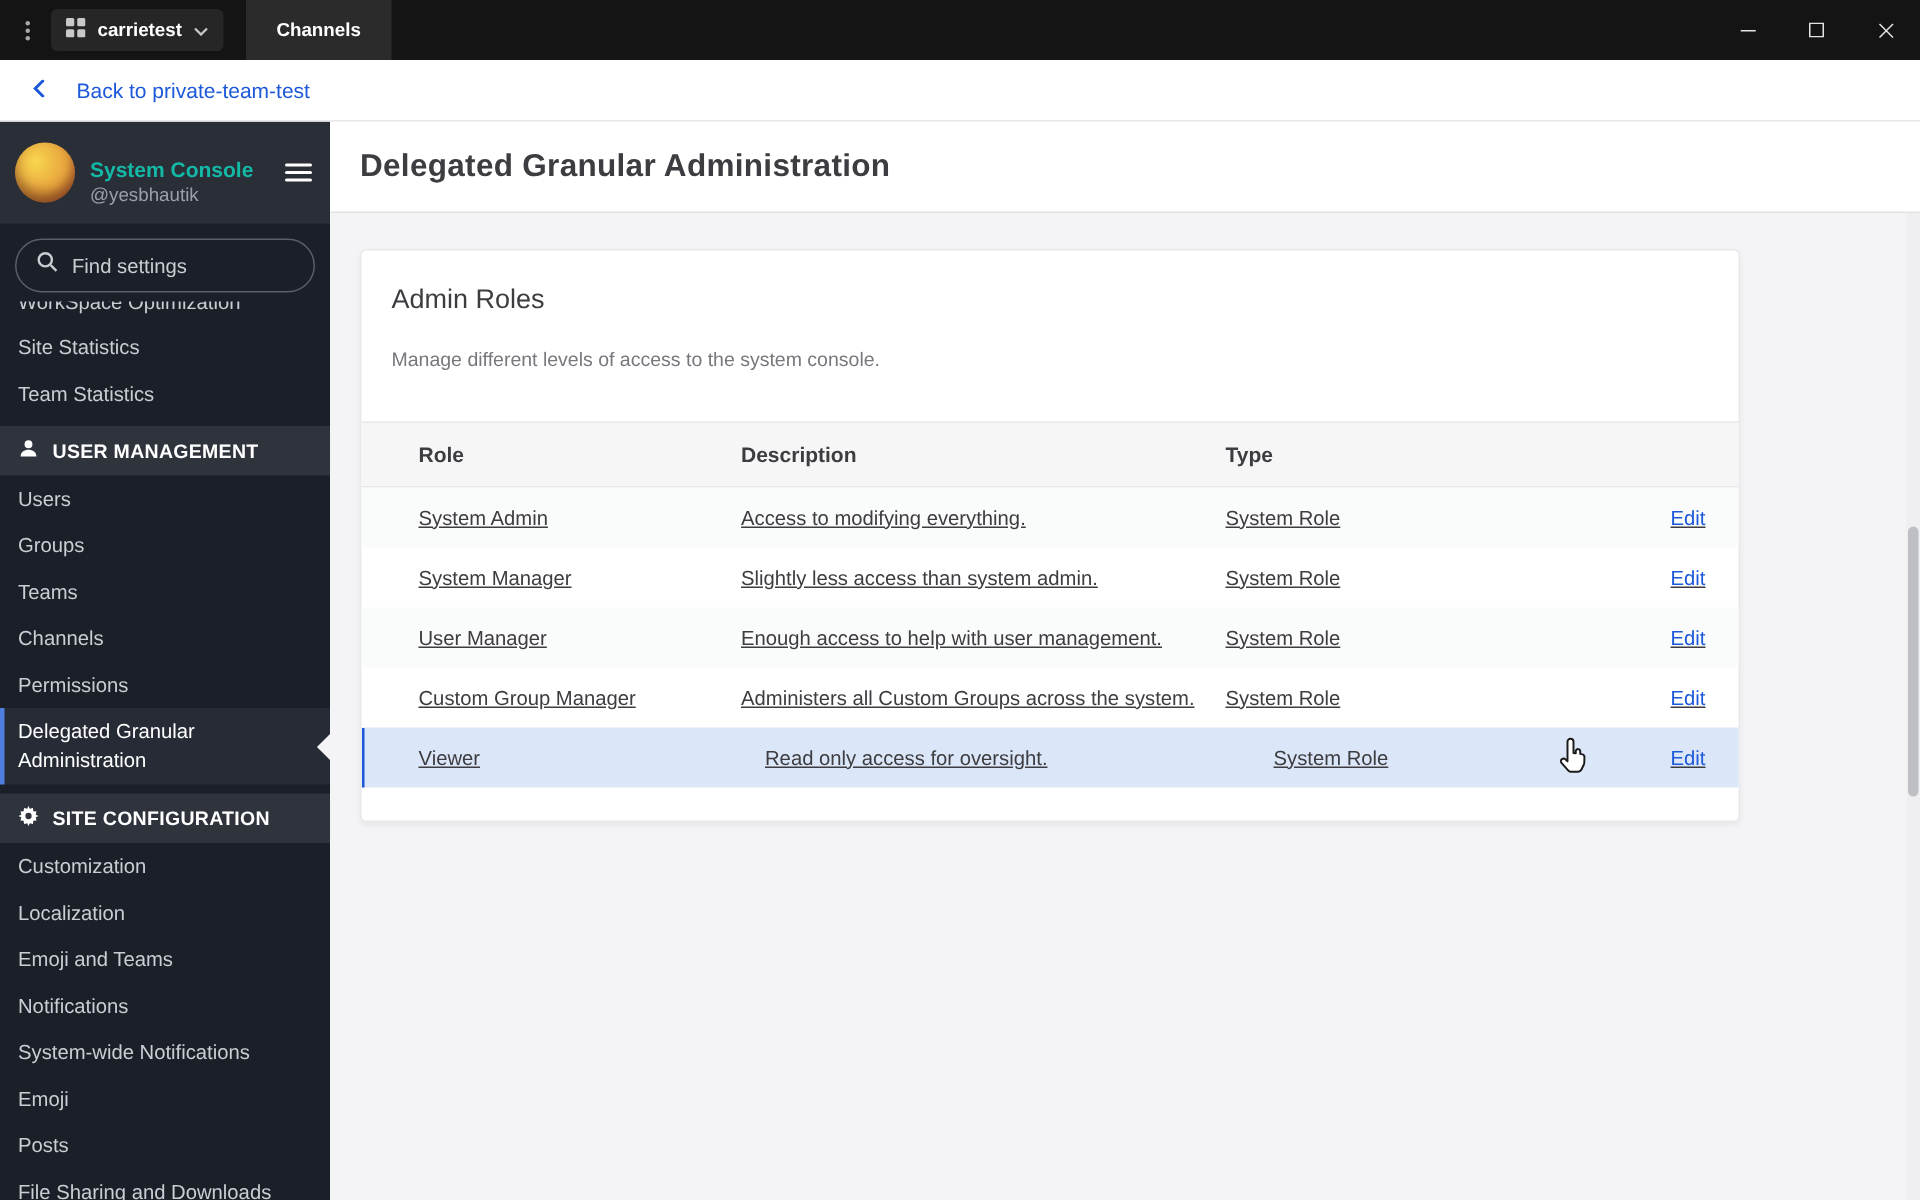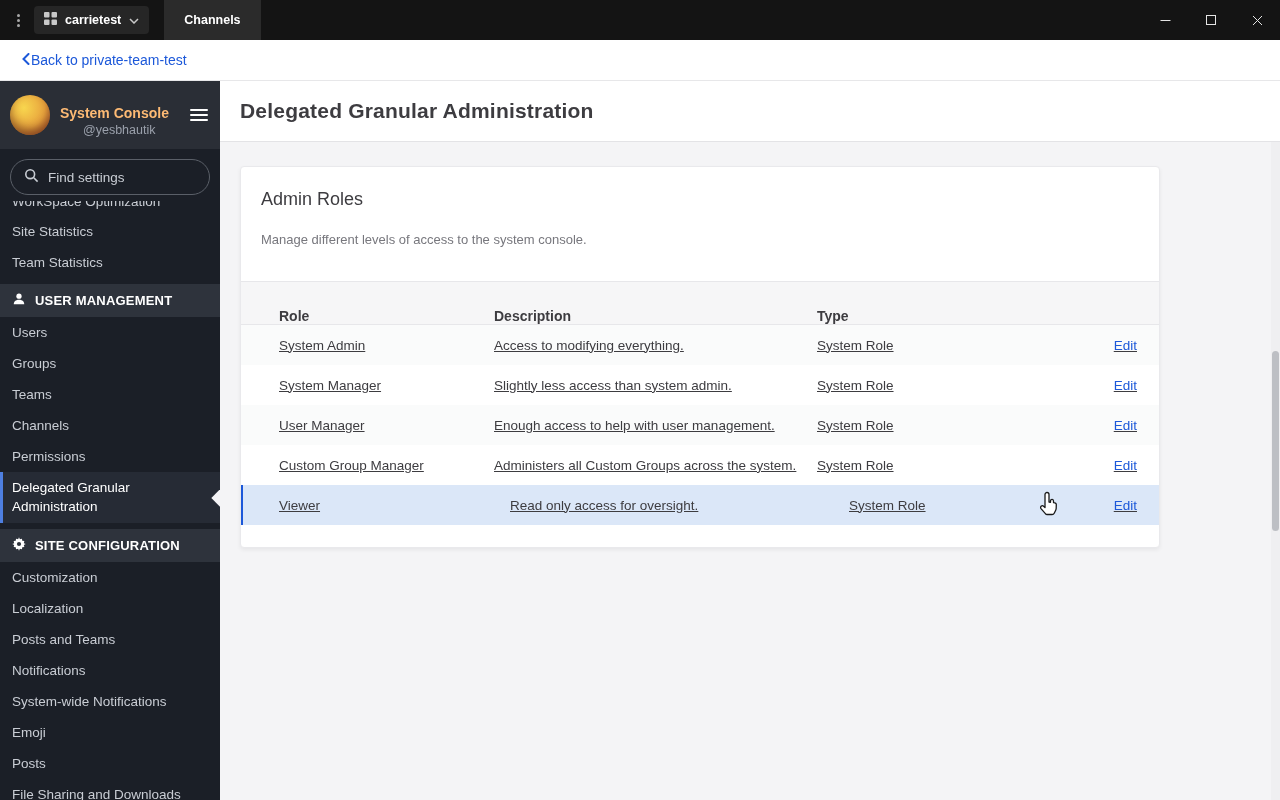--- a/index.html
+++ b/index.html
@@ -20,34 +20,34 @@
     color:#fff; font-size:12.5px; font-weight:700; cursor:pointer; }
   .tb-tab { height:40px; display:flex; align-items:center; padding:0 20px;
     background:#2b2b2b; color:#fff; font-size:12.5px; font-weight:700; cursor:pointer; }
   .tb-spacer { flex:1; }
   .wc { width:46px; height:40px; display:flex; align-items:center; justify-content:center; cursor:pointer; }
 
   
   .backbar { position:absolute; top:40px; left:0; right:0; height:41px;
     background:#fff; border-bottom:1px solid #e7e7e9; display:flex;
     align-items:center; gap:7px; padding-left:22px; z-index:9; }
-  .back-link { display:flex; align-items:center; gap:1px; color:#1c58d9;
+  .back-link { display:flex; align-items:center; gap:21px; color:#1c58d9;
     font-size:14px; cursor:pointer; }
 
   
   .sidebar { position:absolute; top:81px; bottom:0; left:0; width:220px;
     background:#1b1f27; color:#c9cdd4; overflow:hidden; z-index:5; }
   .sb-header { height:68px; background:#2a2e36; display:flex; align-items:center;
     padding:0 12px 0 10px; gap:10px; }
   .sb-avatar { width:40px; height:40px; border-radius:50%; flex:none;
     background:radial-gradient(circle at 35% 32%, #f8d64e 0%, #e8a33d 55%, #b8522c 100%);
     box-shadow:inset 0 -6px 8px rgba(60,20,10,.45); }
   .sb-titles { flex:1; line-height:1.3; overflow:hidden; }
-  .sb-title { color:#fdba74; font-size:14px; font-weight:700; white-space:nowrap;margin-top:12px; }
-  .sb-subtitle { color:#9aa0ab; font-size:12.5px; white-space:nowrap;margin-left:23px; }
+  .sb-title { color:#14b8a6; font-size:14px; font-weight:700; white-space:nowrap;margin-top:12px; }
+  .sb-subtitle { color:#9aa0ab; font-size:12.5px; white-space:nowrap; }
   .sb-burger { width:18px; display:flex; flex-direction:column; gap:3px; cursor:pointer; padding:4px 0; }
   .sb-burger span { height:2px; background:#fff; border-radius:1px; }
   .sb-search { padding:10px 10px 6px; }
   .sb-search-pill { height:36px; border:1px solid #5a5f68; border-radius:18px;
     display:flex; align-items:center; gap:9px; padding:0 13px; }
   .sb-search-input { background:transparent; border:none; outline:none; color:#fef9c3;
     font-size:13.5px; width:100%; font-family:inherit; }
   .sb-search-input::placeholder { color:#c9cdd4; opacity:1; }
   .sb-item { height:31px; line-height:31px; padding-left:12px; font-size:13.5px;
     color:#c9cdd4; cursor:pointer; white-space:nowrap; }
@@ -68,21 +68,21 @@
     display:flex; align-items:center; padding-left:20px; }
   .page-title { font-size:21px; font-weight:700; color:#3d3c40; letter-spacing:.2px; }
 
   .card { margin:24px 0 0 20px; width:920px; background:#fff;
     border:1px solid #e9e9ec; border-radius:4px;
     box-shadow:0 2px 4px rgba(0,0,0,.06); padding-bottom:22px; }
   .card-head { padding:22px 20px 34px; }
   .card-title { font-size:18px; color:#3d3c40; }
   .card-sub { margin-top:22px; font-size:13px; color:#77777d; }
 
-  .thead { display:flex; align-items:flex-end; height:44px; background:#f6f6f7;
+  .thead { display:flex; align-items:center; height:44px; background:#f6f6f7;
     border-top:1px solid #e7e7ea; border-bottom:1px solid #e7e7ea;
     font-size:14px; font-weight:700; color:#3d3c40; padding:0 22px 0 38px; }
   .trow { display:flex; align-items:center; height:40px; font-size:13.5px;
     color:#3d3c40; padding:0 22px 0 38px; cursor:pointer;text-decoration:underline; }
   .trow.shade { background:#fafbfb; }
   .trow.sel { background:#dbe7f8; box-shadow:inset 2px 0 0 #1c58d9;gap:16px; }
   .col-role { width:215px; }
   .col-desc { width:323px; }
   .col-type { flex:1; }
   .col-edit { width:40px; text-align:right; }
@@ -209,21 +209,21 @@
       <span>
         <svg viewBox="0 0 16 16" width="14" height="14">
             <path fill="#fff" d="M8 .3l1 2.2 2.4-.6.3 2.4 2.4.3-.6 2.4L15.7 8l-2.2 1 .6 2.4-2.4.3-.3 2.4-2.4-.6L8 15.7l-1-2.2-2.4.6-.3-2.4-2.4-.3.6-2.4L.3 8l2.2-1-.6-2.4 2.4-.3.3-2.4 2.4.6z"></path>
             <circle cx="8" cy="8" r="2.4" fill="#2e333c"></circle>
           </svg>
       </span>
       <span>SITE CONFIGURATION</span>
     </div>
     <div class="sb-item">Customization</div>
     <div class="sb-item">Localization</div>
-    <div class="sb-item">Posts and Teams</div>
+    <div class="sb-item">Emoji and Teams</div>
     <div class="sb-item">Notifications</div>
     <div class="sb-item">System-wide Notifications</div>
     <div class="sb-item">Emoji</div>
     <div class="sb-item">Posts</div>
     <div class="sb-item">File Sharing and Downloads</div>
   </div>
 </div>
 
 <div class="main">
   <div class="main-header">

